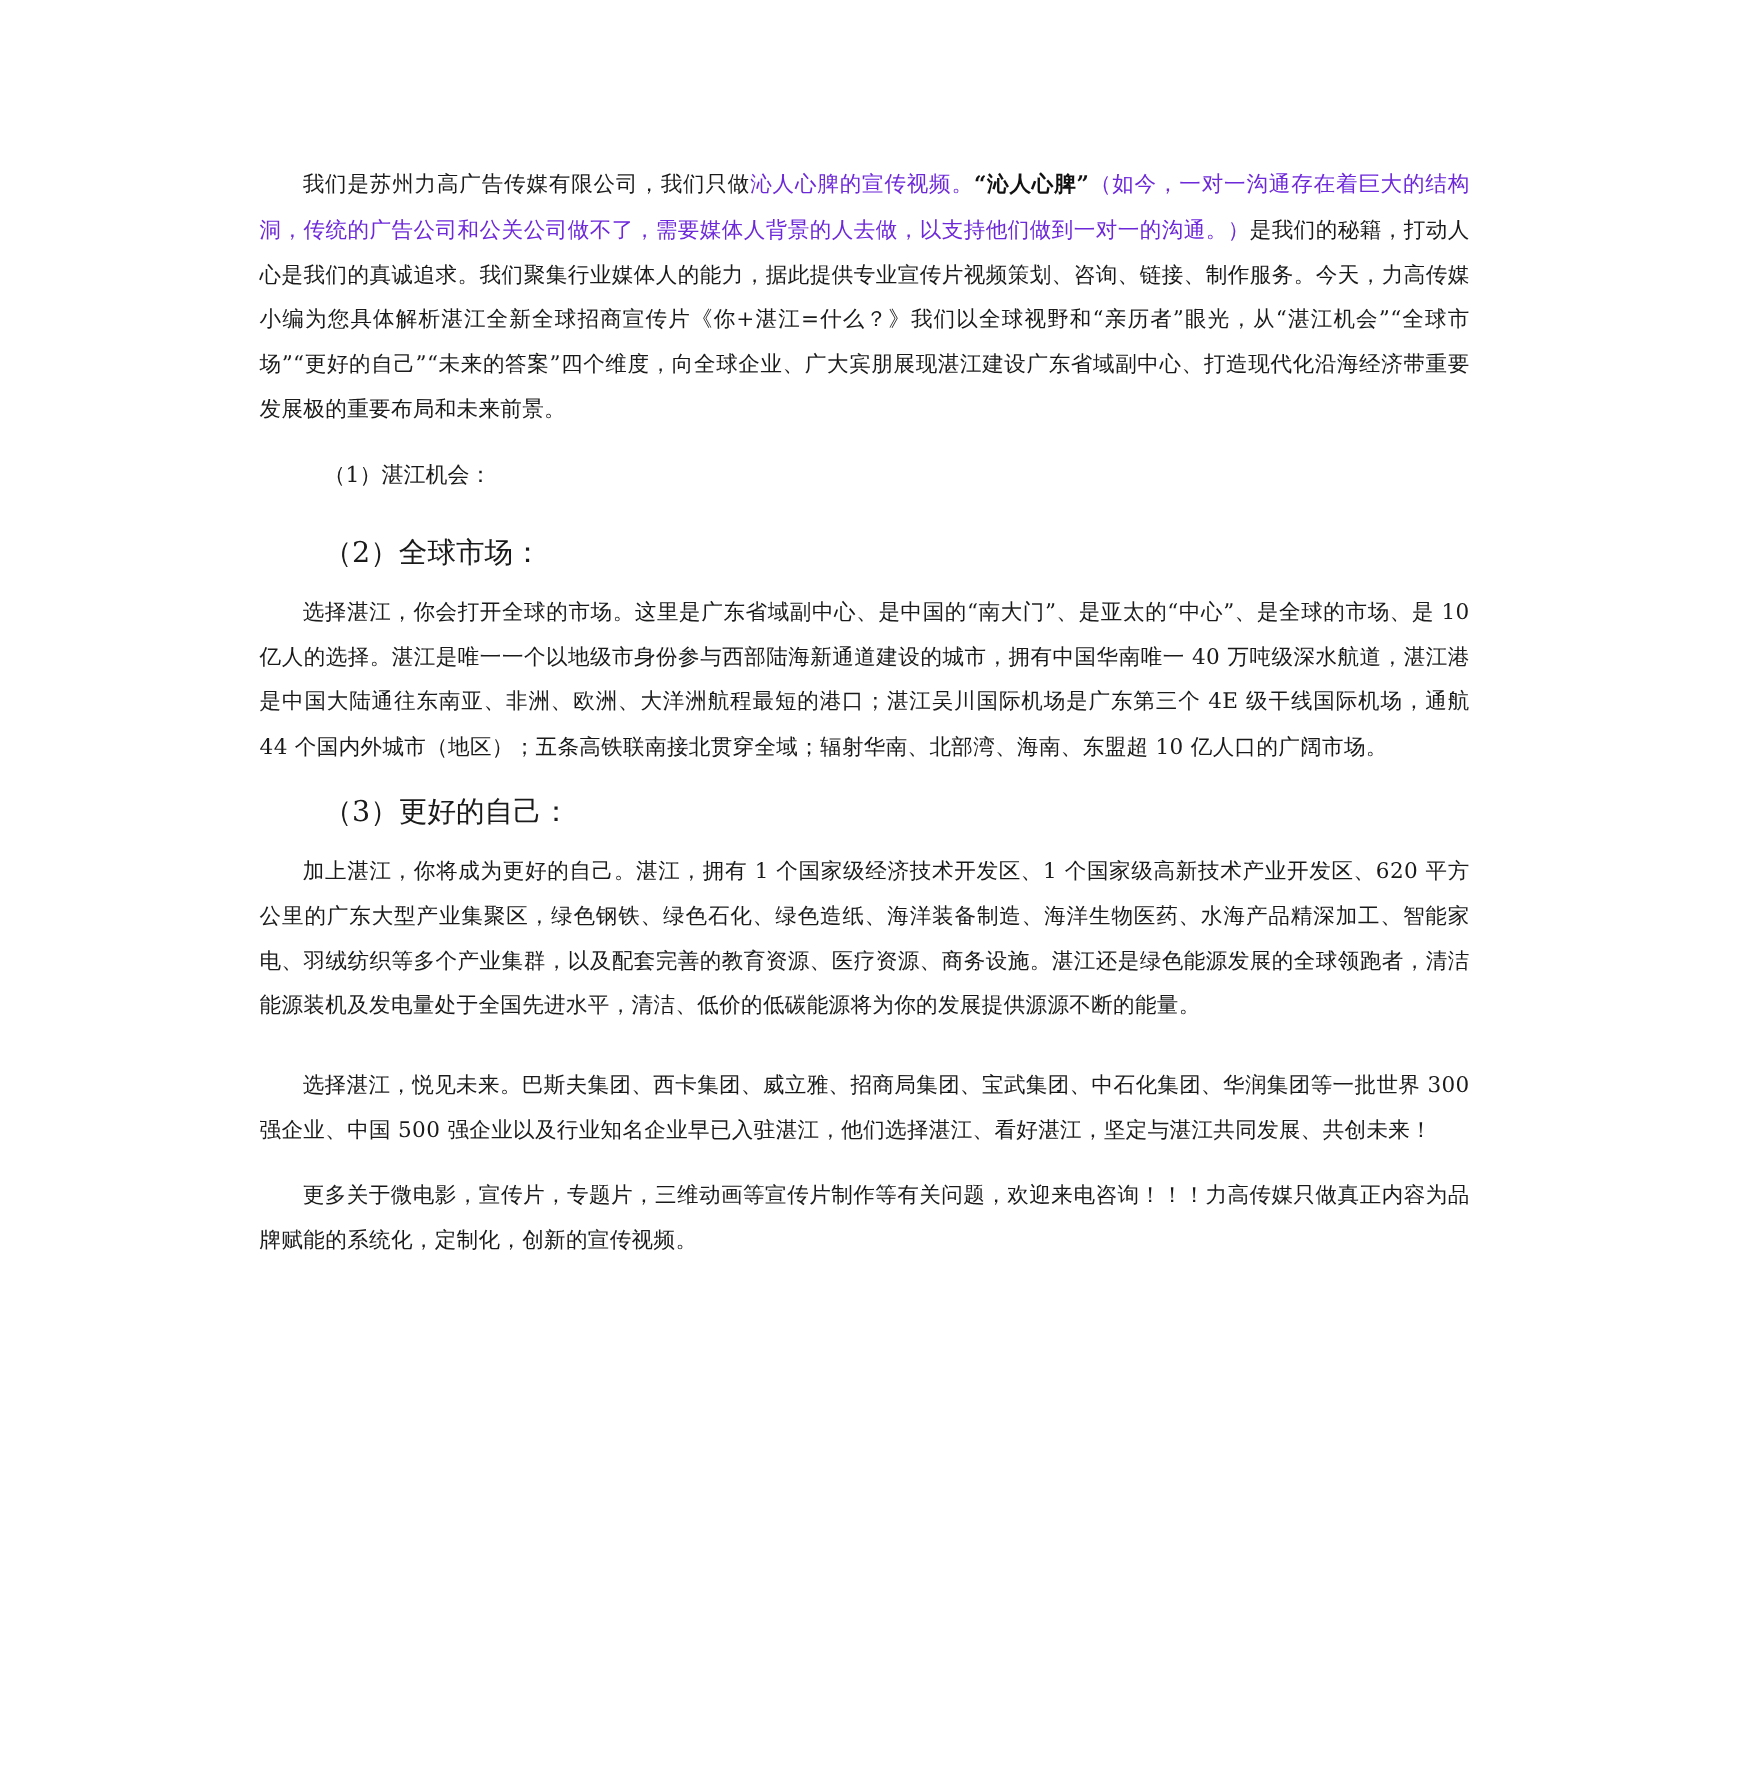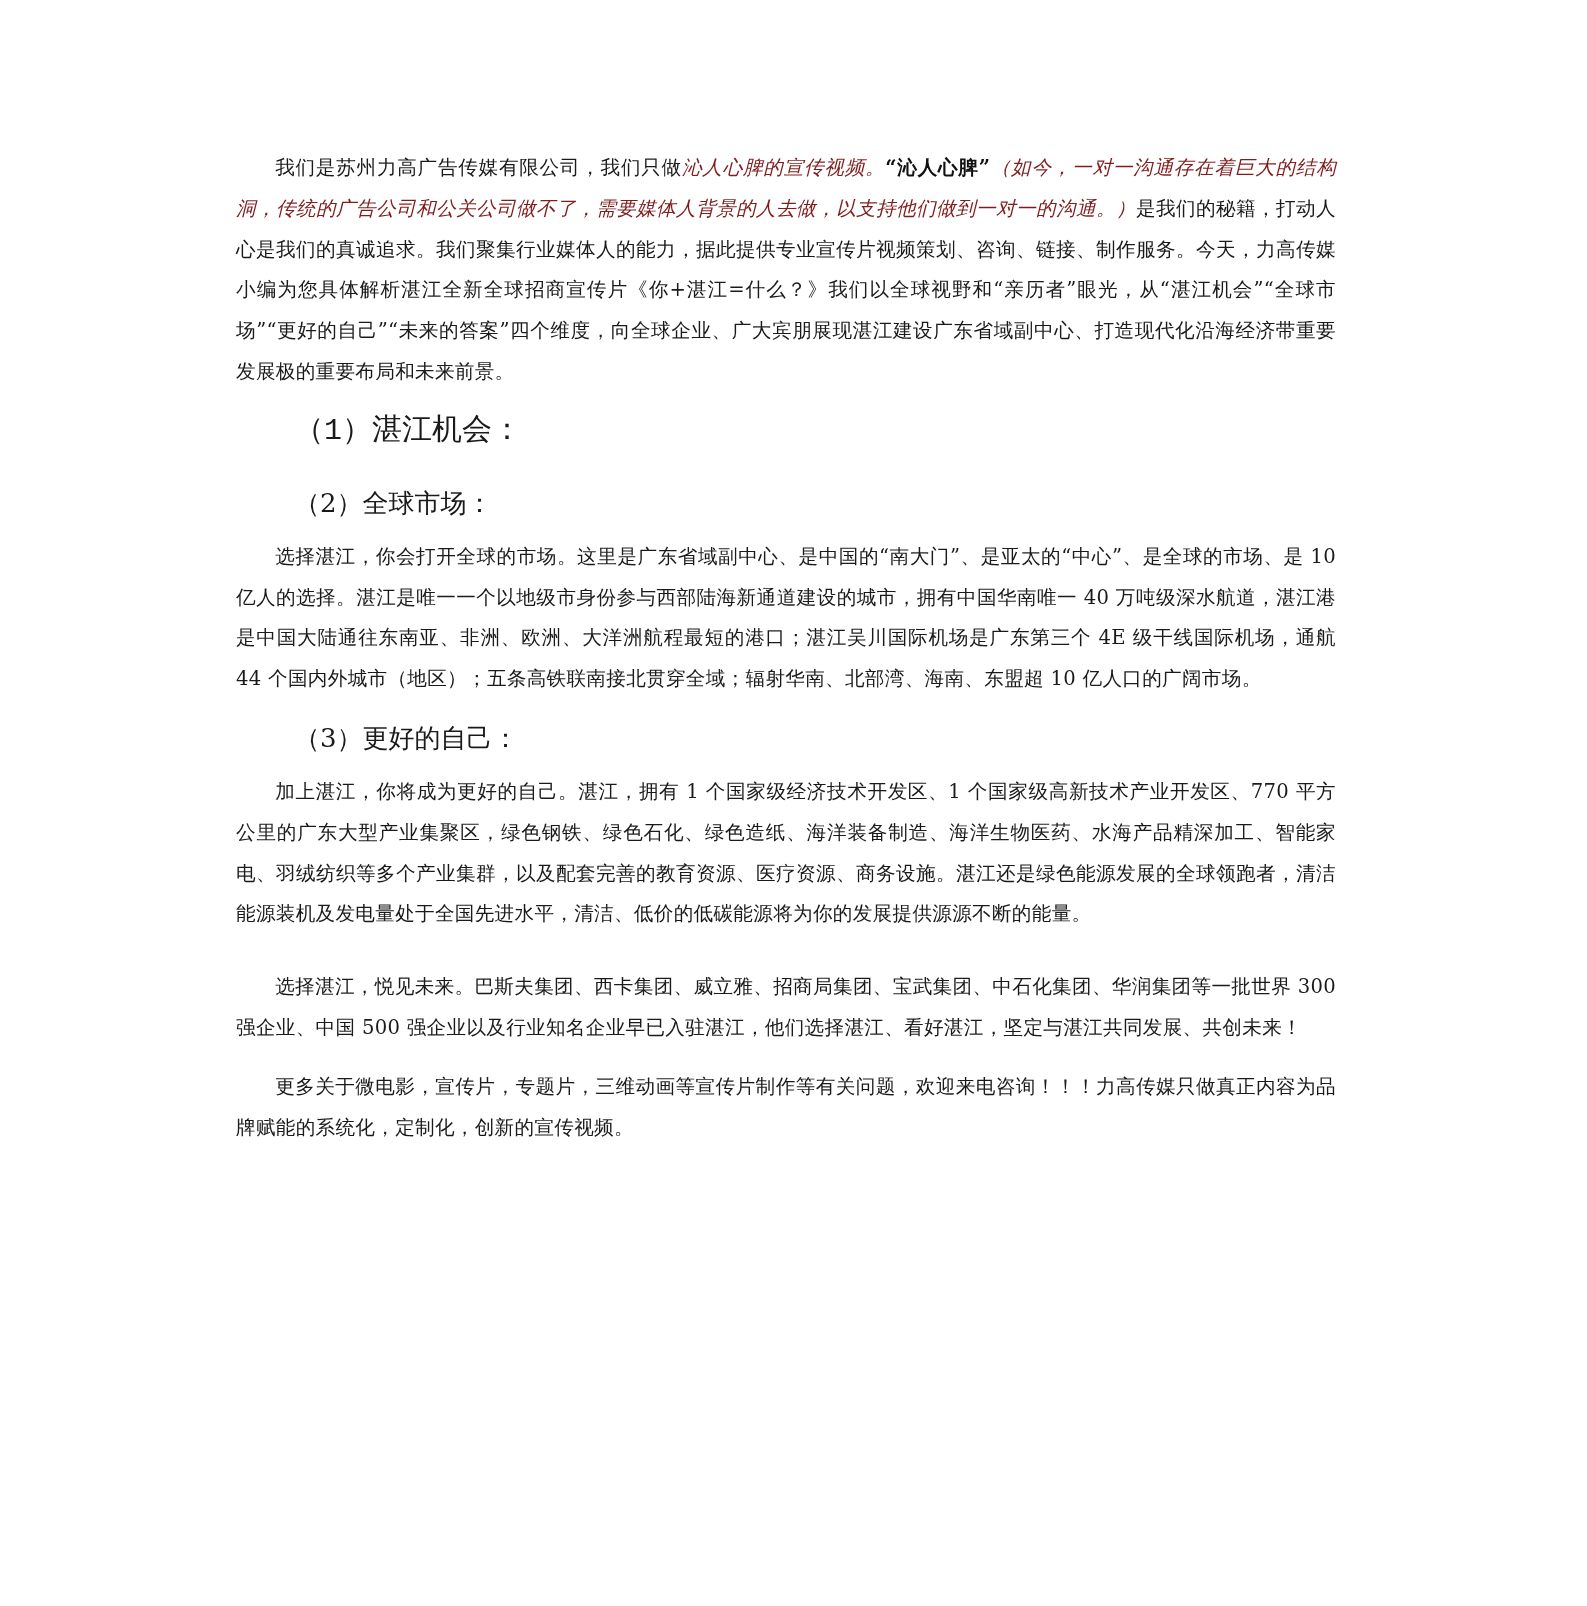--- a/index.html
+++ b/index.html
@@ -22,29 +22,29 @@
     width: 1100px;
   }
   .para {
     font-size: 19.6px;
     line-height: 40.8px;
     margin: 0;
     text-align: justify;
     text-indent: 2em;
     letter-spacing: 0.3px;
   }
-  .muted { color: #7f1d1d; font-style: italic; }
+  .muted { color: #6d28d9; }
   .strong { color: #111; font-weight: bold; }
   .heading {
     font-size: 26px;
     line-height: 40px;
     margin: 0;
     padding-left: 58px;
   }
-  .heading.big { font-size: 30px; font-family: Liberation Mono, monospace; }
+  .heading.big { font-size: 20px; }
   .gap-s { height: 14px; }
   .gap-m { height: 18px; }
 </style>
 </head>
 <body>
 
 <div class="page">
 
   <p class="para"><span>我们是苏州力高广告传媒有限公司，我们只做</span><span class="muted">沁人心脾的宣传视频。</span><span class="strong">“沁人心脾”</span><span class="muted">（如今，一对一沟通存在着巨大的结构洞，传统的广告公司和公关公司做不了，需要媒体人背景的人去做，以支持他们做到一对一的沟通。）</span><span>是我们的秘籍，打动人心是我们的真诚追求。我们聚集行业媒体人的能力，据此提供专业宣传片视频策划、咨询、链接、制作服务。今天，力高传媒小编为您具体解析湛江全新全球招商宣传片《你+湛江=什么？》我们以全球视野和“亲历者”眼光，从“湛江机会”“全球市场”“更好的自己”“未来的答案”四个维度，向全球企业、广大宾朋展现湛江建设广东省域副中心、打造现代化沿海经济带重要发展极的重要布局和未来前景。</span></p>
 
@@ -53,21 +53,21 @@
   <div class="gap-s"></div>
 
   <div class="gap-m"></div>
   <p class="heading">（2）全球市场：</p>
   <div class="gap-s"></div>
   <p class="para">选择湛江，你会打开全球的市场。这里是广东省域副中心、是中国的“南大门”、是亚太的“中心”、是全球的市场、是 10 亿人的选择。湛江是唯一一个以地级市身份参与西部陆海新通道建设的城市，拥有中国华南唯一 40 万吨级深水航道，湛江港是中国大陆通往东南亚、非洲、欧洲、大洋洲航程最短的港口；湛江吴川国际机场是广东第三个 4E 级干线国际机场，通航 44 个国内外城市（地区）；五条高铁联南接北贯穿全域；辐射华南、北部湾、海南、东盟超 10 亿人口的广阔市场。</p>
 
   <div class="gap-m"></div>
   <p class="heading">（3）更好的自己：</p>
   <div class="gap-s"></div>
-  <p class="para">加上湛江，你将成为更好的自己。湛江，拥有 1 个国家级经济技术开发区、1 个国家级高新技术产业开发区、770 平方公里的广东大型产业集聚区，绿色钢铁、绿色石化、绿色造纸、海洋装备制造、海洋生物医药、水海产品精深加工、智能家电、羽绒纺织等多个产业集群，以及配套完善的教育资源、医疗资源、商务设施。湛江还是绿色能源发展的全球领跑者，清洁能源装机及发电量处于全国先进水平，清洁、低价的低碳能源将为你的发展提供源源不断的能量。</p>
+  <p class="para">加上湛江，你将成为更好的自己。湛江，拥有 1 个国家级经济技术开发区、1 个国家级高新技术产业开发区、620 平方公里的广东大型产业集聚区，绿色钢铁、绿色石化、绿色造纸、海洋装备制造、海洋生物医药、水海产品精深加工、智能家电、羽绒纺织等多个产业集群，以及配套完善的教育资源、医疗资源、商务设施。湛江还是绿色能源发展的全球领跑者，清洁能源装机及发电量处于全国先进水平，清洁、低价的低碳能源将为你的发展提供源源不断的能量。</p>
 
   <div class="gap-m"></div>
   <div class="gap-s"></div>
   <p class="para">选择湛江，悦见未来。巴斯夫集团、西卡集团、威立雅、招商局集团、宝武集团、中石化集团、华润集团等一批世界 300 强企业、中国 500 强企业以及行业知名企业早已入驻湛江，他们选择湛江、看好湛江，坚定与湛江共同发展、共创未来！</p>
 
   <div class="gap-m"></div>
   <p class="para">更多关于微电影，宣传片，专题片，三维动画等宣传片制作等有关问题，欢迎来电咨询！！！力高传媒只做真正内容为品牌赋能的系统化，定制化，创新的宣传视频。</p>
 
 </div>
 

